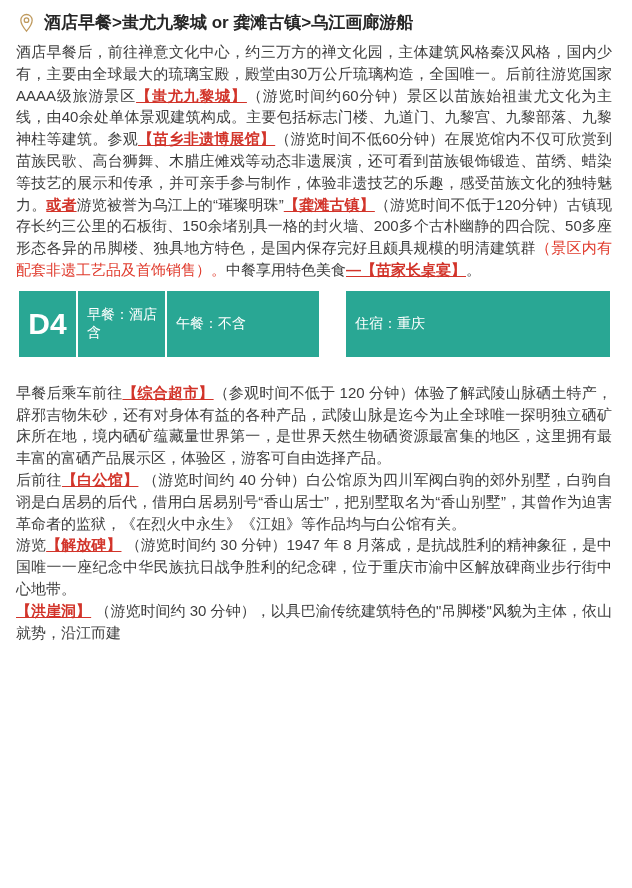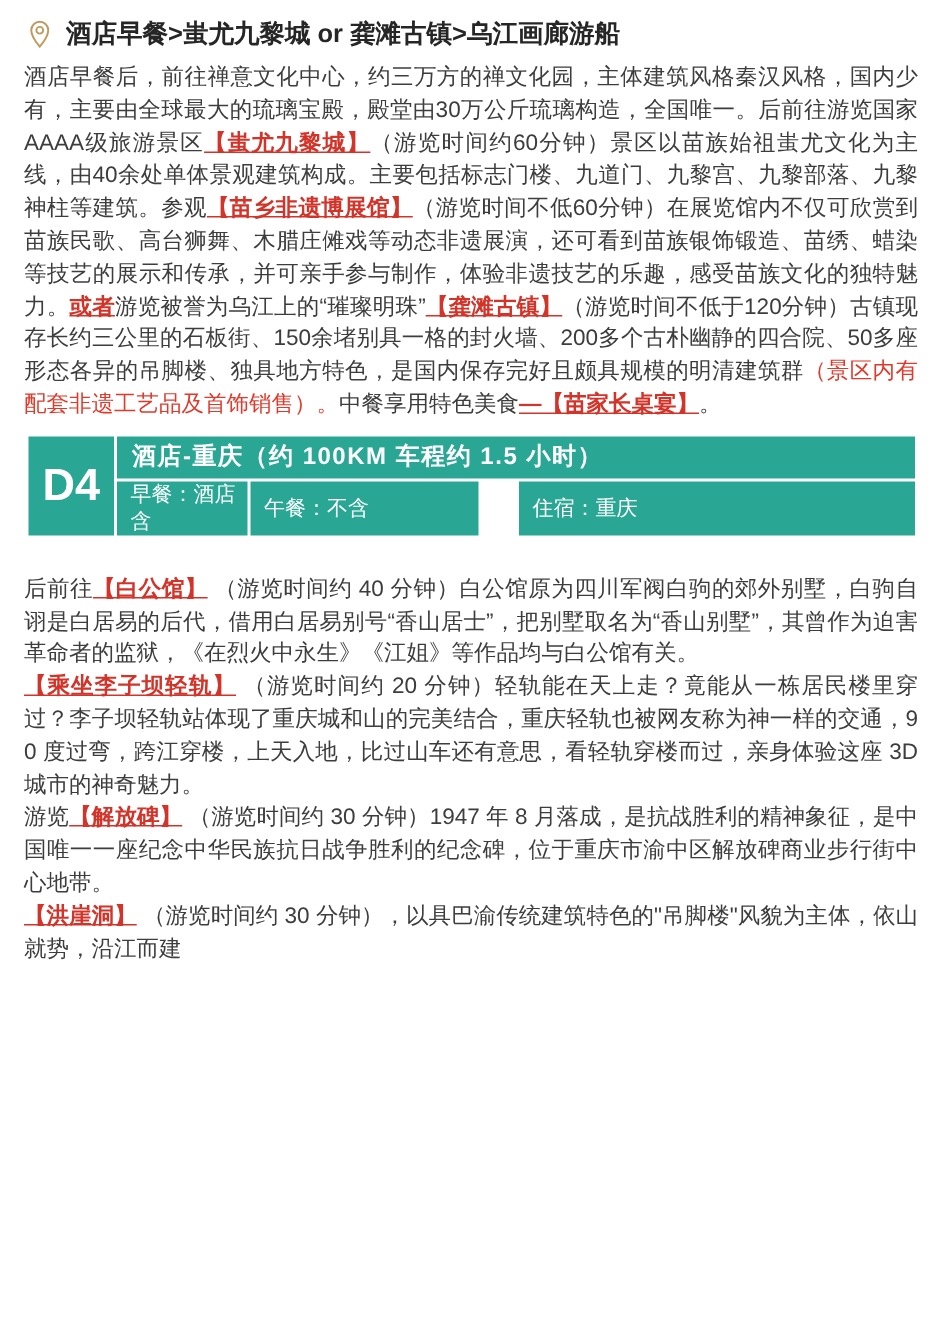--- a/index.html
+++ b/index.html
@@ -73,29 +73,28 @@
     <span>酒店早餐&gt;蚩尤九黎城 or 龚滩古镇&gt;乌江画廊游船</span>
   </div>
 
   <div class="body-text">
       <p><span class="seg">酒店早餐后，前往禅意文化中心，约三万方的禅文化园，主体建筑风格秦汉风格，国内少有，主要由全球最大的琉璃宝殿，殿堂由30万公斤琉璃构造，全国唯一。后前往游览国家AAAA级旅游景区</span><span class="seg rb">【蚩尤九黎城】</span><span class="seg">（游览时间约60分钟）景区以苗族始祖蚩尤文化为主线，由40余处单体景观建筑构成。主要包括标志门楼、九道门、九黎宫、九黎部落、九黎神柱等建筑。参观</span><span class="seg rb">【苗乡非遗博展馆】</span><span class="seg">（游览时间不低60分钟）在展览馆内不仅可欣赏到苗族民歌、高台狮舞、木腊庄傩戏等动态非遗展演，还可看到苗族银饰锻造、苗绣、蜡染等技艺的展示和传承，并可亲手参与制作，体验非遗技艺的乐趣，感受苗族文化的独特魅力。</span><span class="seg rb">或者</span><span class="seg">游览被誉为乌江上的“璀璨明珠”</span><span class="seg rb">【龚滩古镇】</span><span class="seg">（游览时间不低于120分钟）古镇现存长约三公里的石板街、150余堵别具一格的封火墙、200多个古朴幽静的四合院、50多座形态各异的吊脚楼、独具地方特色，是国内保存完好且颇具规模的明清建筑群</span><span class="seg r">（景区内有配套非遗工艺品及首饰销售）。</span><span class="seg">中餐享用特色美食</span><span class="seg rb">—【苗家长桌宴】</span><span class="seg">。</span></p>
     </div>
 
   <div class="day-table">
     <div class="day-cell">D4</div>
     <div class="day-right">
-      <div class="day-route">酒店-重庆（约 100KM 车程约 1.5 小时）</div>
       <div class="meal-row">
         <div class="meal-cell m0">早餐：酒店含</div>
         <div class="meal-cell m1">午餐：不含</div>
         <div class="meal-cell m3">住宿：重庆</div>
       </div>
     </div>
   </div>
 
   <div class="body-text">
+      <p><span class="seg">早餐后乘车前往</span><span class="seg rb">【综合超市】</span><span class="seg">（参观时间不低于 120 分钟）体验了解武陵山脉硒土特产，辟邪吉物朱砂，还有对身体有益的各种产品，武陵山脉是迄今为止全球唯一探明独立硒矿床所在地，境内硒矿蕴藏量世界第一，是世界天然生物硒资源最富集的地区，这里拥有最丰富的富硒产品展示区，体验区，游客可自由选择产品。</span></p>
       <p><span class="seg">后前往</span><span class="seg rb">【白公馆】</span><span class="seg"> （游览时间约 40 分钟）白公馆原为四川军阀白驹的郊外别墅，白驹自诩是白居易的后代，借用白居易别号“香山居士”，把别墅取名为“香山别墅”，其曾作为迫害革命者的监狱，《在烈火中永生》《江姐》等作品均与白公馆有关。</span></p>
-      <p><span class="seg rb">【乘坐李子坝轻轨】</span><span class="seg"> （游览时间约 20 分钟）轻轨能在天上走？竟能从一栋居民楼里穿过？李子坝轻轨站体现了重庆城和山的完美结合，重庆轻轨也被网友称为神一样的交通，90 度过弯，跨江穿楼，上天入地，比过山车还有意思，看轻轨穿楼而过，亲身体验这座 3D 城市的神奇魅力。</span></p>
       <p><span class="seg">游览</span><span class="seg rb">【解放碑】</span><span class="seg"> （游览时间约 30 分钟）1947 年 8 月落成，是抗战胜利的精神象征，是中国唯一一座纪念中华民族抗日战争胜利的纪念碑，位于重庆市渝中区解放碑商业步行街中心地带。</span></p>
       <p><span class="seg rb">【洪崖洞】</span><span class="seg"> （游览时间约 30 分钟），以具巴渝传统建筑特色的"吊脚楼"风貌为主体，依山就势，沿江而建</span></p>
     </div>
 
 </div>
 
 </body></html>

